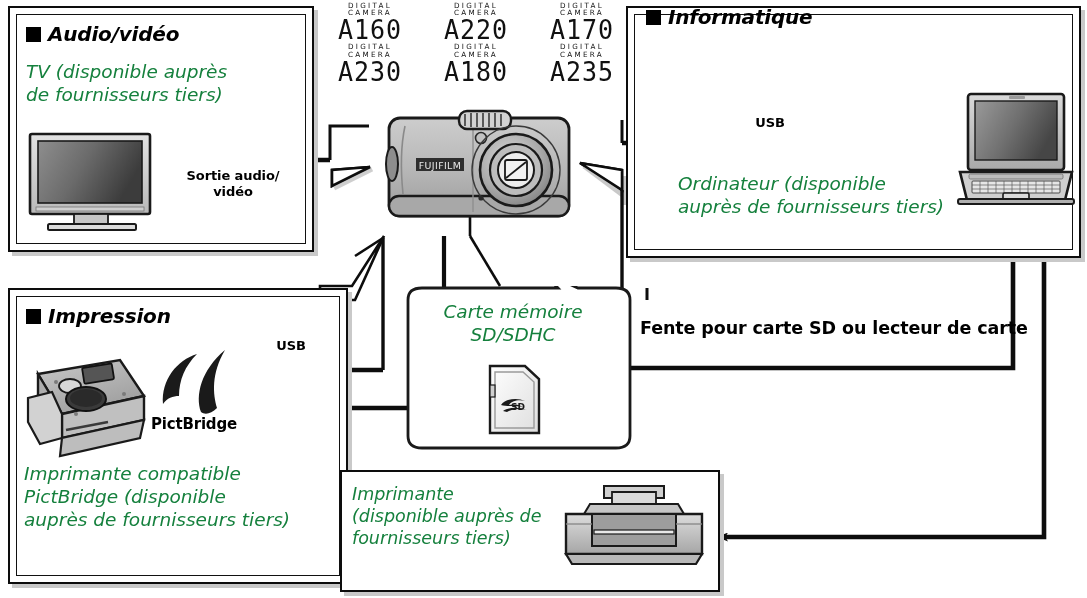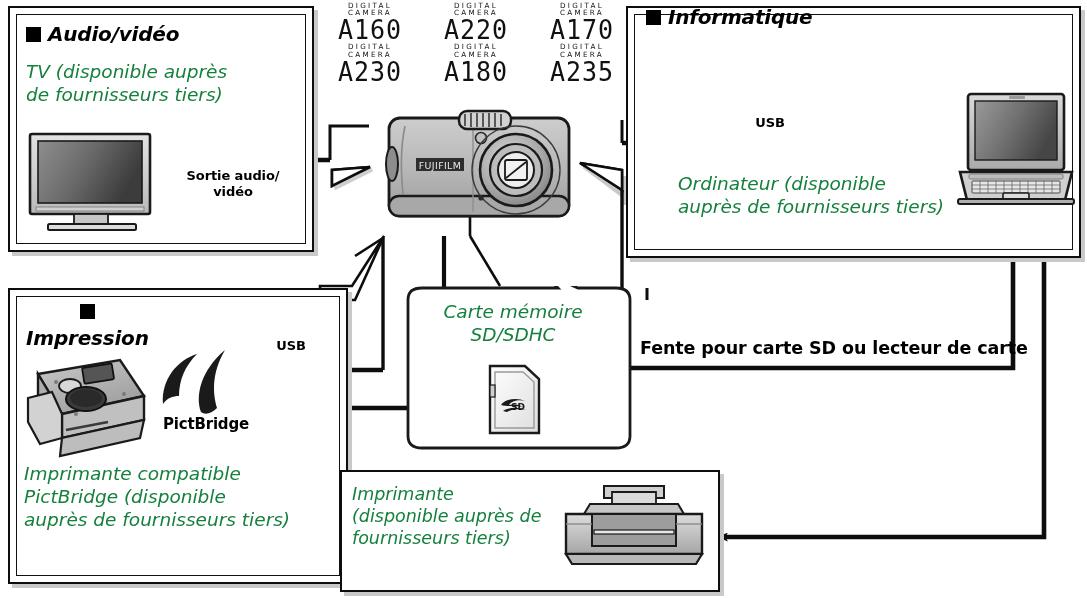--- a/index.html
+++ b/index.html
@@ -237,26 +237,26 @@
           <line x1="81" y1="89" x2="81" y2="101"></line>
         <line x1="89" y1="89" x2="89" y2="101"></line>
           <line x1="97" y1="89" x2="97" y2="101"></line>
       </g>
       <rect x="48" y="101" width="26" height="8" rx="1.5" fill="#dcdcdc" stroke="#1a1a1a" stroke-width="1.6"></rect>
       <rect x="57" y="110" width="8" height="3" fill="#3a3a3a"></rect>
       <rect x="3" y="107" width="116" height="5" rx="2" fill="#b0b0b0" stroke="#1a1a1a" stroke-width="2"></rect>
     </svg>
   </div>
 
-  <div class="lbl" style="left:640px;top:338px;width:420px;text-align:left;font-size:17.5px;">Fente pour carte SD ou lecteur de carte</div>
+  <div class="lbl" style="left:640px;top:318px;width:420px;text-align:left;font-size:17.5px;">Fente pour carte SD ou lecteur de carte</div>
 
   <div class="box" style="left:8px;top:288px;width:340px;height:296px;">
     <div class="box-inner"></div>
   </div>
-  <div class="hdg" style="left:26px;top:304px;flex-direction:column;">
+  <div class="hdg" style="left:26px;top:304px;">
     <span class="sq"></span>
     <span>Impression</span>
   </div>
 
   <div class="svgwrap" style="left:16px;top:352px;">
     <svg width="132" height="108" viewBox="0 0 132 108">
       <defs>
         <linearGradient id="ppTop" x1="0" y1="0" x2="0.6" y2="1">
           <stop offset="0" stop-color="#c9c9c9"></stop>
             <stop offset="1" stop-color="#9e9e9e"></stop>
@@ -277,21 +277,21 @@
       <circle cx="60" cy="62" r="2" fill="#7a7a7a"></circle>
     </svg>
   </div>
 
   <div class="svgwrap" style="left:155px;top:340px;">
     <svg width="90" height="86" viewBox="0 0 90 86">
       <path d="M8,64 C6,40 22,20 42,14 C30,26 24,40 24,56 C18,56 12,58 8,64 Z" fill="#1a1a1a"></path>
       <path d="M46,72 C40,56 46,30 70,10 C56,34 58,54 62,68 C56,74 50,75 46,72 Z" fill="#1a1a1a"></path>
     </svg>
   </div>
-  <div style="position:absolute;left:156px;top:415px;width:100px;text-align:center;
+  <div style="position:absolute;left:144px;top:415px;width:100px;text-align:center;
               font-weight:bold;font-size:15px;letter-spacing:-0.2px;">PictBridge</div>
 
   <div class="cap" style="left:24px;top:462px;width:320px;">Imprimante compatible
 PictBridge (disponible
 auprès de fournisseurs tiers)</div>
   <div class="lbl" style="left:256px;top:338px;width:70px;">USB</div>
 
   <div class="svgwrap" style="left:392px;top:286px;">
     <svg width="240" height="166" viewBox="0 0 240 166">
       <path d="M16,14 Q16,2 30,2 L166,2 L150,-14 L186,2 L224,2 Q238,2 238,14

